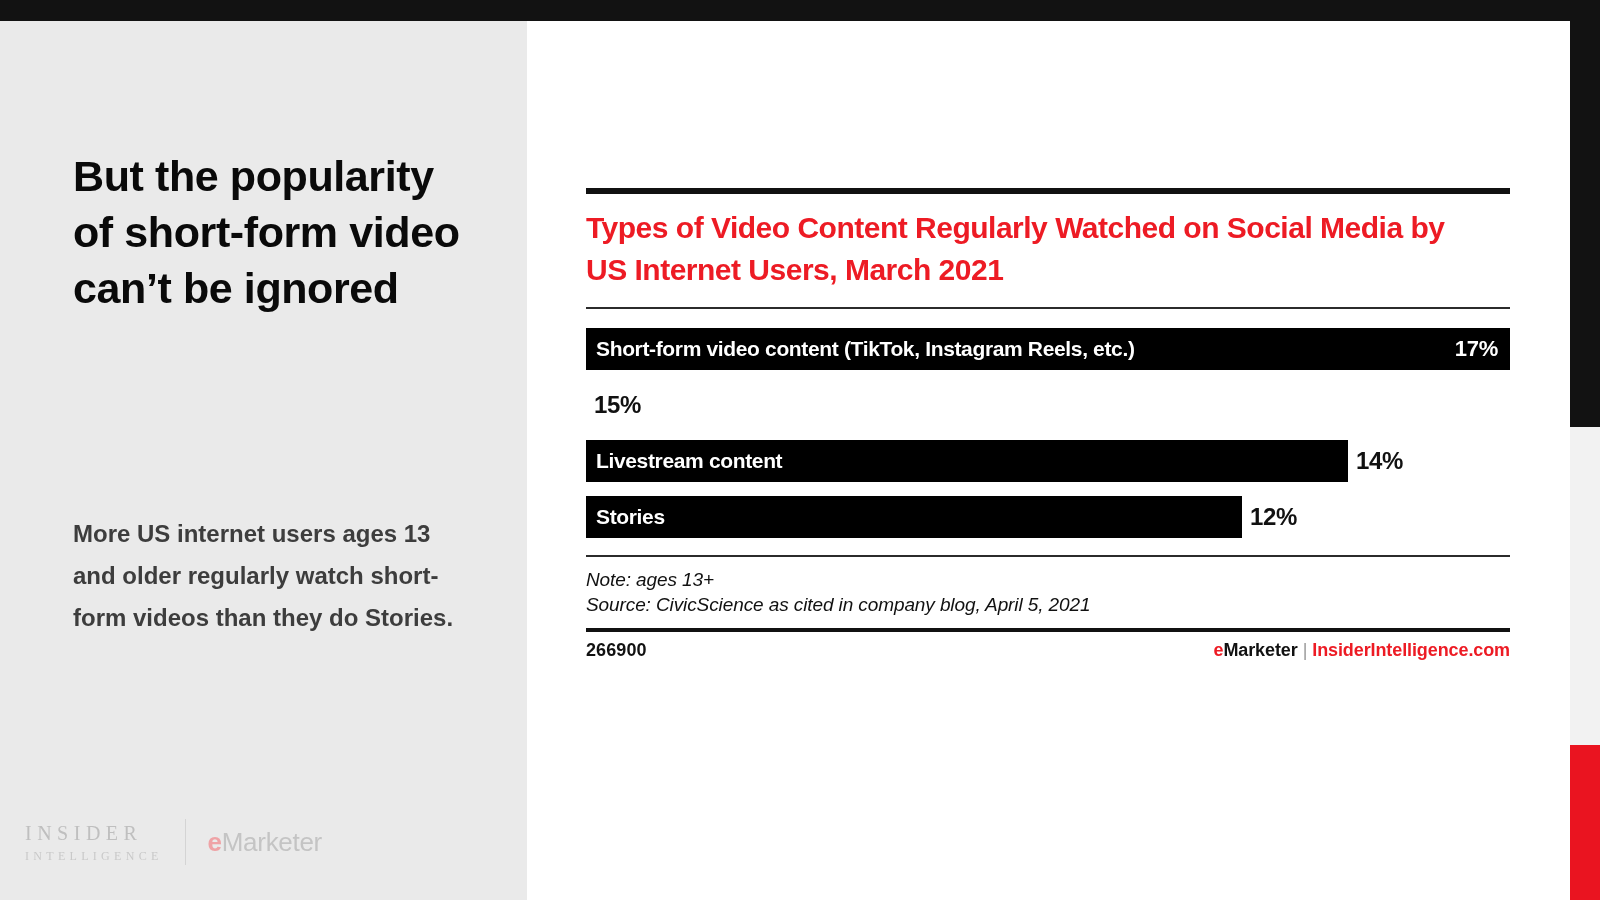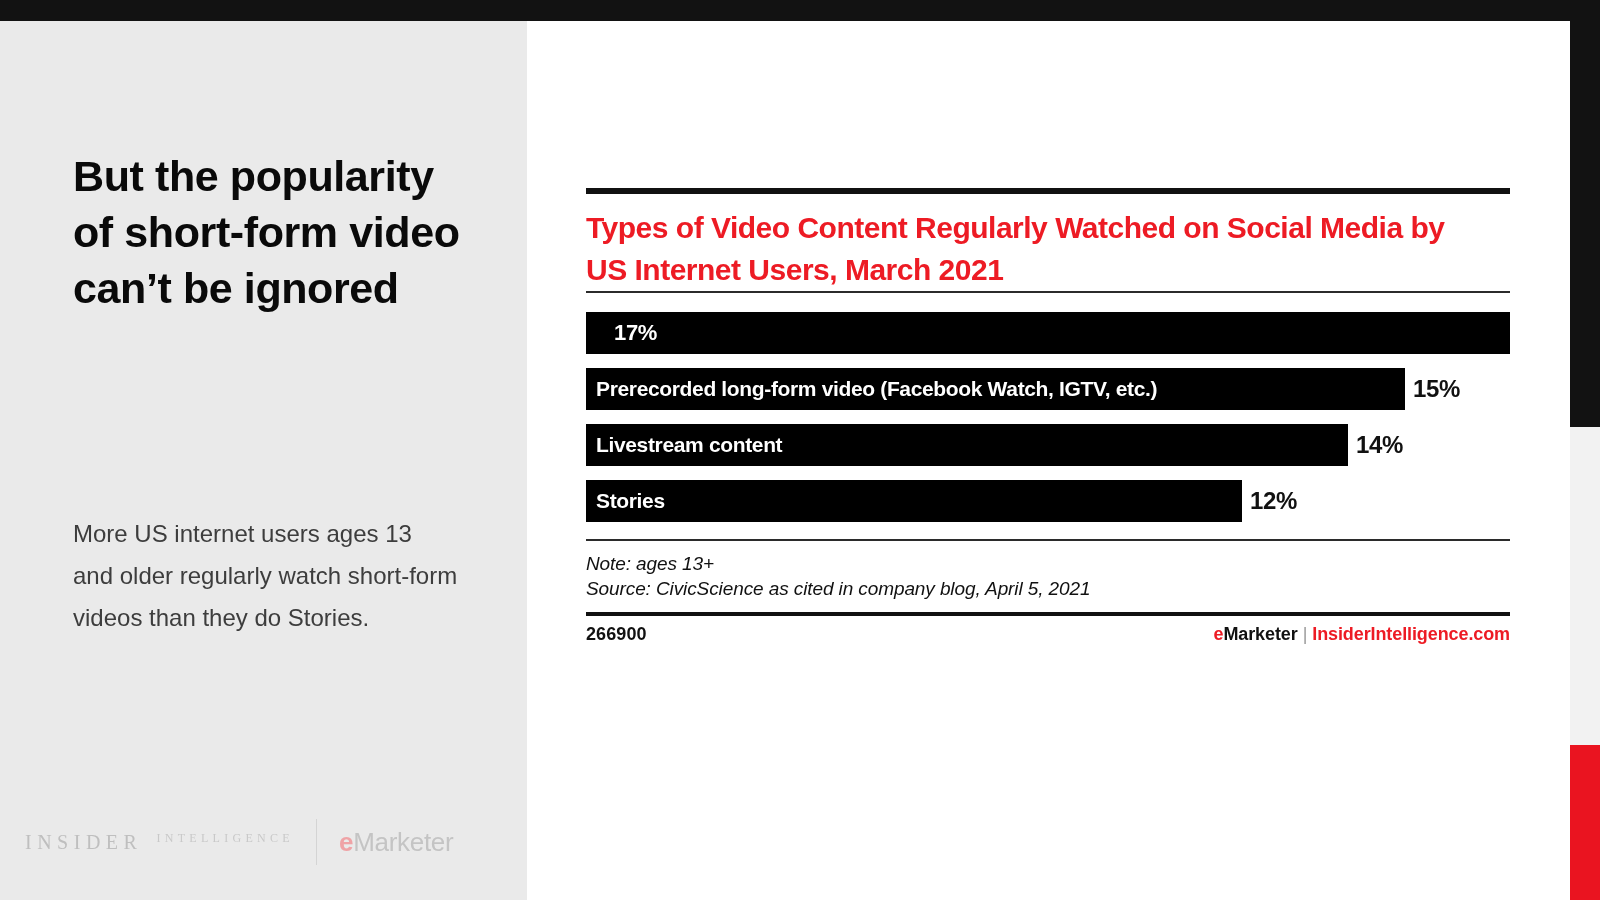--- a/index.html
+++ b/index.html
@@ -80,38 +80,38 @@
     color: #0a0a0a;
   }
   .body-copy {
     position: absolute;
     left: 73px;
     top: 492px;
     width: 385px;
     margin: 0;
     font-size: 24px;
     line-height: 42px;
-    font-weight: 400;
+    font-weight: 700;
     color: #3d3d3d;
   }
 
   
   .logo-lockup {
     position: absolute;
     left: 25px;
     bottom: 35px;
     display: flex;
     align-items: center;
     gap: 22px;
     opacity: 1;
   }
   .logo-insider {
     display: flex;
-    flex-direction: row;
-    gap: 14px;
+    flex-direction: column;
+    gap: 7px;
     color: #c6c6c6;
   }
   .logo-insider .l1 {
     font-family: "Liberation Serif", serif;
     font-size: 20px;
     letter-spacing: 5.5px;
     line-height: 1;
     color: #bfbfbf;
   }
   .logo-insider .l2 {
@@ -155,21 +155,21 @@
     background: #2b2b2b;
     width: 100%;
   }
   .rule-thick-bottom {
     height: 4px;
     background: #111111;
     width: 100%;
   }
 
   .chart-title {
-    margin: 13px 0 0 0;
+    margin: 13px 0 16px 0;
     font-size: 30px;
     line-height: 42px;
     font-weight: 700;
     color: #ed1b24;
     letter-spacing: -0.5px;
     max-width: 880px;
   }
   .chart-subtitle {
     margin: 4px 0 14px 0;
     font-size: 28px;
@@ -293,28 +293,26 @@
 
     <h2 class="chart-title">Types of Video Content Regularly Watched on Social Media by US Internet Users, March 2021</h2>
 
 
     <div class="rule-thin"></div>
 
     <div class="bars">
 
       <div class="bar-row">
         <div class="bar" style="width:924px">
+          <span class="bar-label">Short-form video content (TikTok, Instagram Reels, etc.)</span>
           <span class="bar-value-inside">17%</span>
         </div>
       </div>
 
       <div class="bar-row">
-        <div class="bar" style="width:819px">
-          <span class="bar-label">Prerecorded long-form video (Facebook Watch, IGTV, etc.)</span>
-        </div>
         <span class="bar-value-outside">15%</span>
       </div>
 
       <div class="bar-row">
         <div class="bar" style="width:762px">
           <span class="bar-label">Livestream content</span>
         </div>
         <span class="bar-value-outside">14%</span>
       </div>
 

